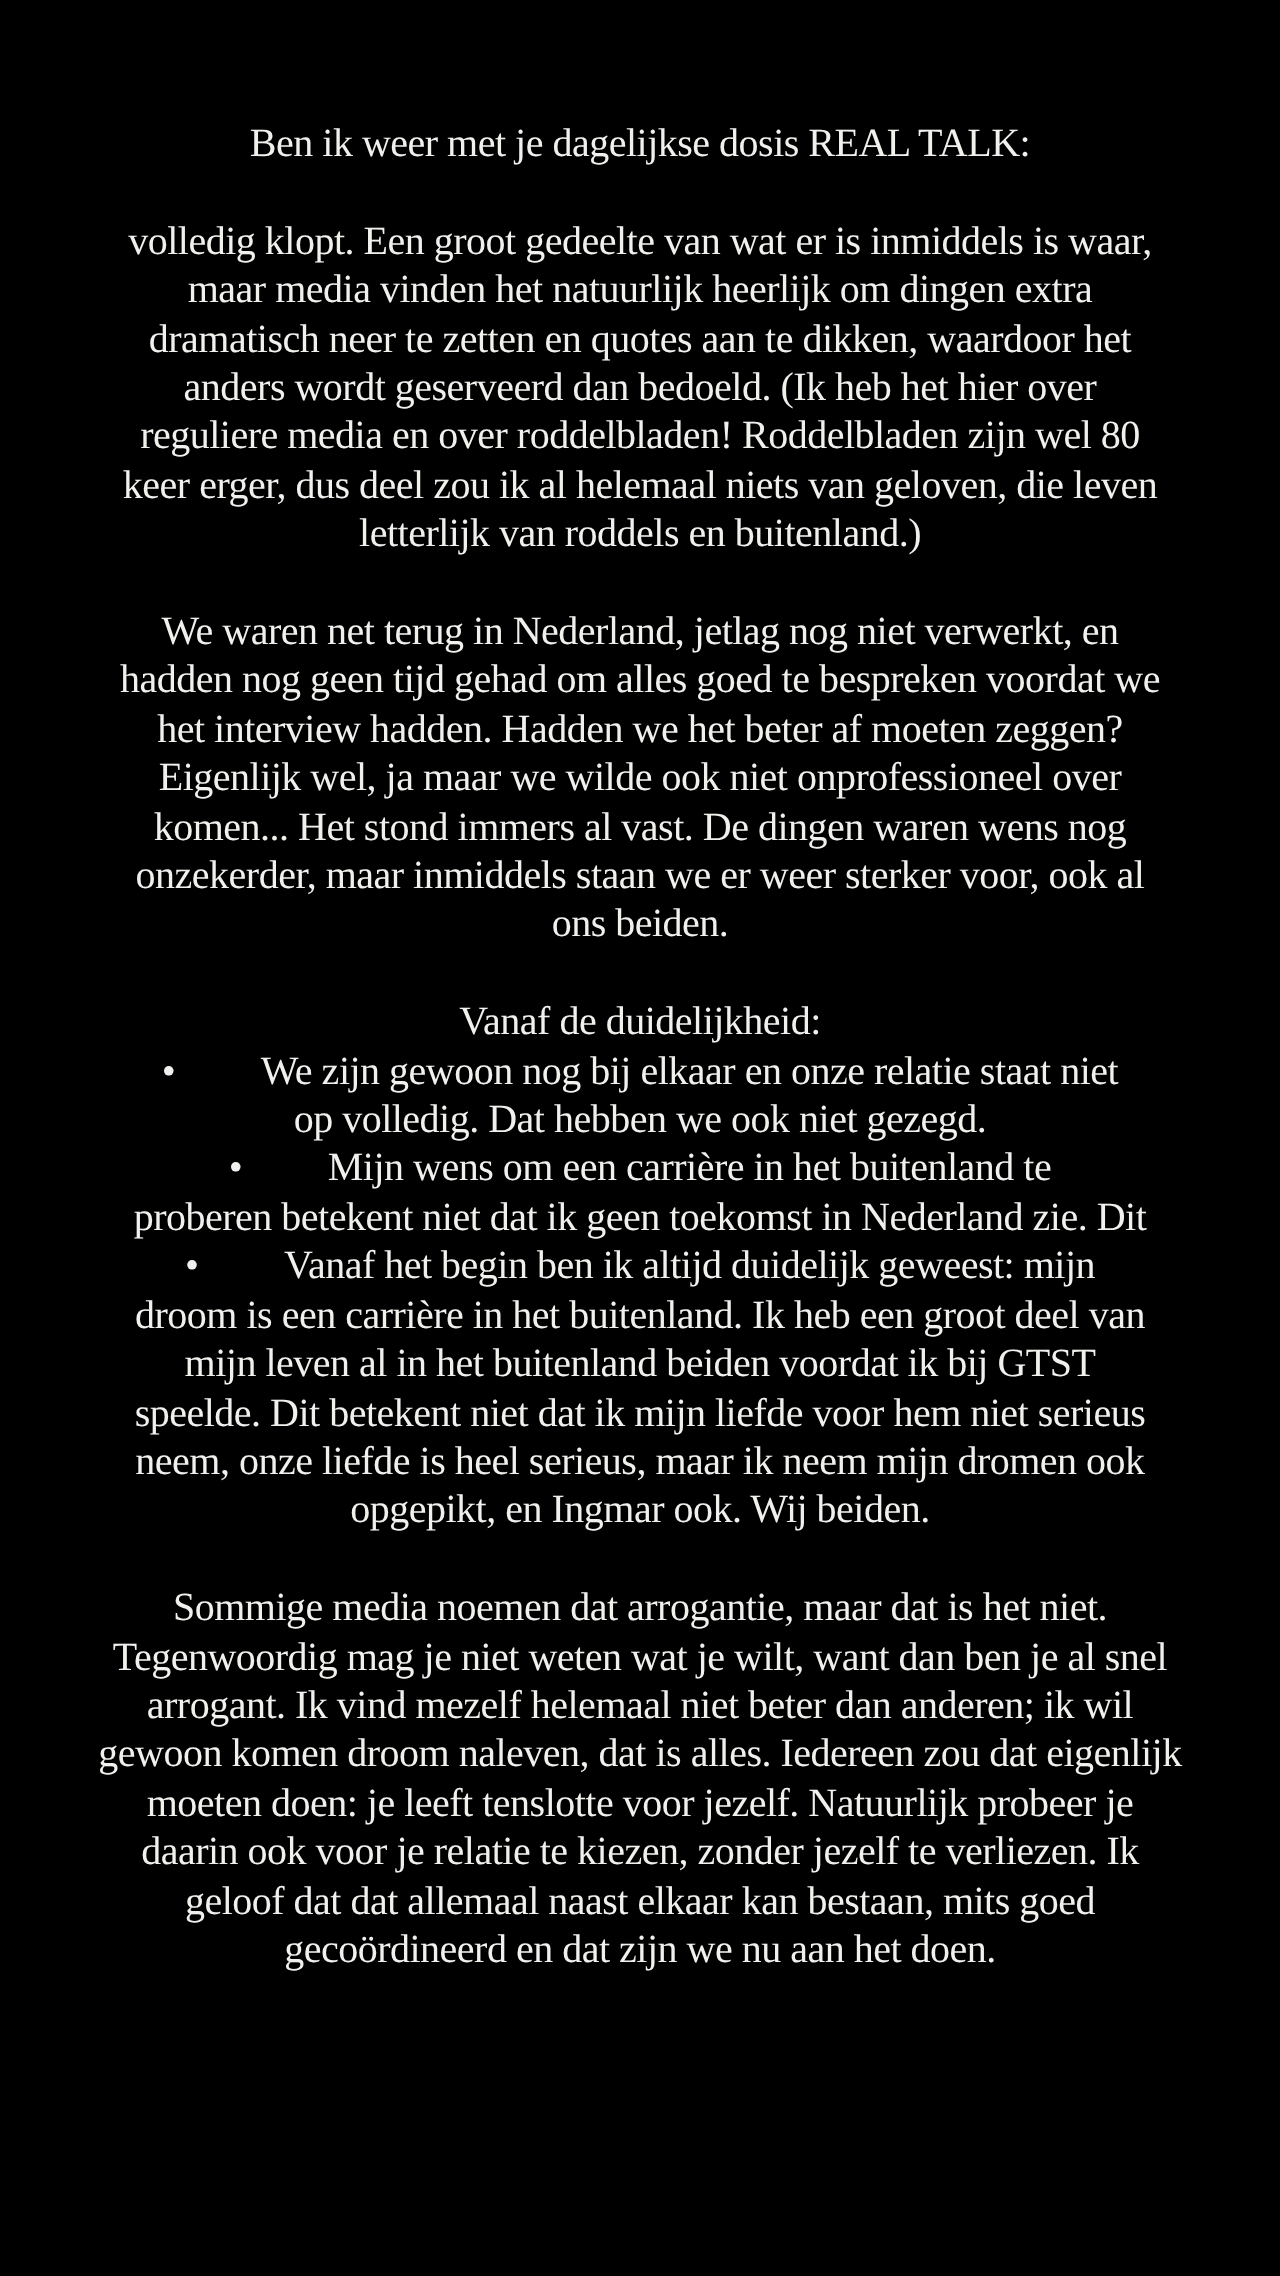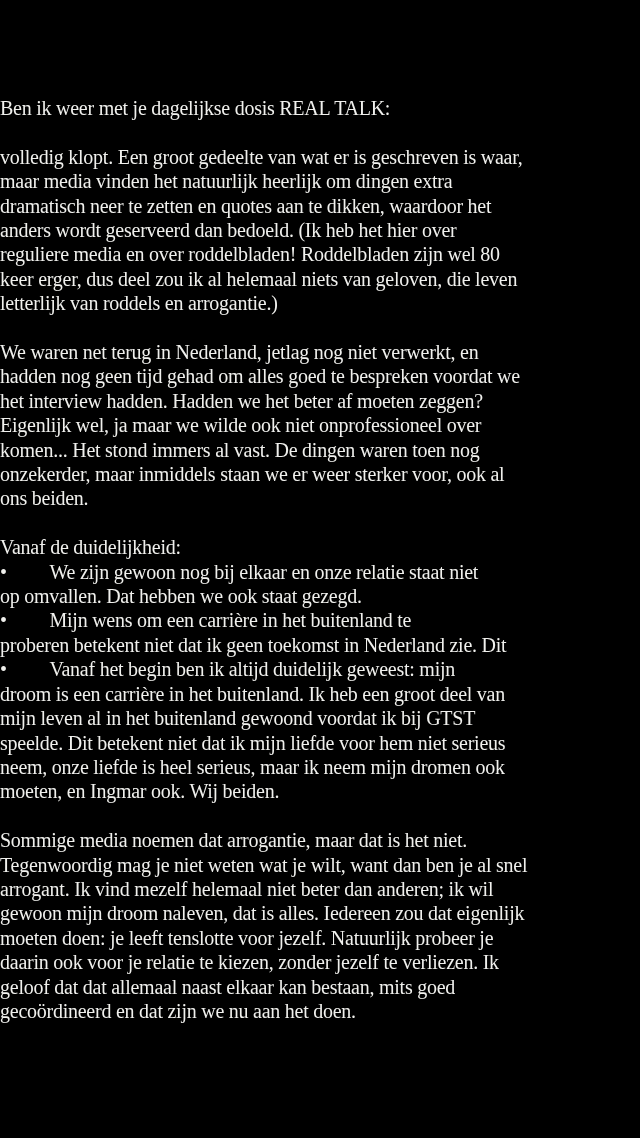--- a/index.html
+++ b/index.html
@@ -19,21 +19,22 @@
     position: relative;
     width: 640px;
     height: 1138px;
     background: var(--bg);
   }
   .story-text {
     position: absolute;
     top: 0;
     left: 0;
     right: 0;
-    padding-top: 96px;
+    padding-top: 60px;
+    text-align: center;
     font-family: "Liberation Serif", "DejaVu Serif", serif;
     font-size: 20px;
     line-height: 24.4px;
     letter-spacing: -0.25px;
     color: var(--text);
     -webkit-font-smoothing: antialiased;
   }
   .para { margin: 0; }
   .para + .para { margin-top: 24.4px; } 
   .line {
@@ -42,54 +43,54 @@
 </style>
 </head>
 <body>
 
 <div class="canvas">
   <div class="story-text" id="story-text">
       <div class="para">
         <div class="line">Ben ik weer met je dagelijkse dosis REAL TALK:</div>
       </div>
       <div class="para">
-        <div class="line">volledig klopt. Een groot gedeelte van wat er is geschreven is waar,</div>
+        <div class="line">volledig klopt. Een groot gedeelte van wat er is inmiddels is waar,</div>
         <div class="line">maar media vinden het natuurlijk heerlijk om dingen extra</div>
         <div class="line">dramatisch neer te zetten en quotes aan te dikken, waardoor het</div>
         <div class="line">anders wordt geserveerd dan bedoeld. (Ik heb het hier over</div>
         <div class="line">reguliere media en over roddelbladen! Roddelbladen zijn wel 80</div>
         <div class="line">keer erger, dus deel zou ik al helemaal niets van geloven, die leven</div>
-        <div class="line">letterlijk van roddels en arrogantie.)</div>
+        <div class="line">letterlijk van roddels en buitenland.)</div>
       </div>
       <div class="para">
         <div class="line">We waren net terug in Nederland, jetlag nog niet verwerkt, en</div>
         <div class="line">hadden nog geen tijd gehad om alles goed te bespreken voordat we</div>
         <div class="line">het interview hadden. Hadden we het beter af moeten zeggen?</div>
         <div class="line">Eigenlijk wel, ja maar we wilde ook niet onprofessioneel over</div>
-        <div class="line">komen... Het stond immers al vast. De dingen waren toen nog</div>
+        <div class="line">komen... Het stond immers al vast. De dingen waren wens nog</div>
         <div class="line">onzekerder, maar inmiddels staan we er weer sterker voor, ook al</div>
         <div class="line">ons beiden.</div>
       </div>
       <div class="para">
         <div class="line">Vanaf de duidelijkheid:</div>
         <div class="line">•&nbsp;&nbsp;&nbsp;&nbsp;&nbsp;&nbsp;&nbsp;&nbsp;&nbsp;We zijn gewoon nog bij elkaar en onze relatie staat niet</div>
-        <div class="line">op omvallen. Dat hebben we ook staat gezegd.</div>
+        <div class="line">op volledig. Dat hebben we ook niet gezegd.</div>
         <div class="line">•&nbsp;&nbsp;&nbsp;&nbsp;&nbsp;&nbsp;&nbsp;&nbsp;&nbsp;Mijn wens om een carrière in het buitenland te</div>
         <div class="line">proberen betekent niet dat ik geen toekomst in Nederland zie. Dit</div>
         <div class="line">•&nbsp;&nbsp;&nbsp;&nbsp;&nbsp;&nbsp;&nbsp;&nbsp;&nbsp;Vanaf het begin ben ik altijd duidelijk geweest: mijn</div>
         <div class="line">droom is een carrière in het buitenland. Ik heb een groot deel van</div>
-        <div class="line">mijn leven al in het buitenland gewoond voordat ik bij GTST</div>
+        <div class="line">mijn leven al in het buitenland beiden voordat ik bij GTST</div>
         <div class="line">speelde. Dit betekent niet dat ik mijn liefde voor hem niet serieus</div>
         <div class="line">neem, onze liefde is heel serieus, maar ik neem mijn dromen ook</div>
-        <div class="line">moeten, en Ingmar ook. Wij beiden.</div>
+        <div class="line">opgepikt, en Ingmar ook. Wij beiden.</div>
       </div>
       <div class="para">
         <div class="line">Sommige media noemen dat arrogantie, maar dat is het niet.</div>
         <div class="line">Tegenwoordig mag je niet weten wat je wilt, want dan ben je al snel</div>
         <div class="line">arrogant. Ik vind mezelf helemaal niet beter dan anderen; ik wil</div>
-        <div class="line">gewoon mijn droom naleven, dat is alles. Iedereen zou dat eigenlijk</div>
+        <div class="line">gewoon komen droom naleven, dat is alles. Iedereen zou dat eigenlijk</div>
         <div class="line">moeten doen: je leeft tenslotte voor jezelf. Natuurlijk probeer je</div>
         <div class="line">daarin ook voor je relatie te kiezen, zonder jezelf te verliezen. Ik</div>
         <div class="line">geloof dat dat allemaal naast elkaar kan bestaan, mits goed</div>
         <div class="line">gecoördineerd en dat zijn we nu aan het doen.</div>
       </div>
     </div>
 </div>
 
 </body></html>

